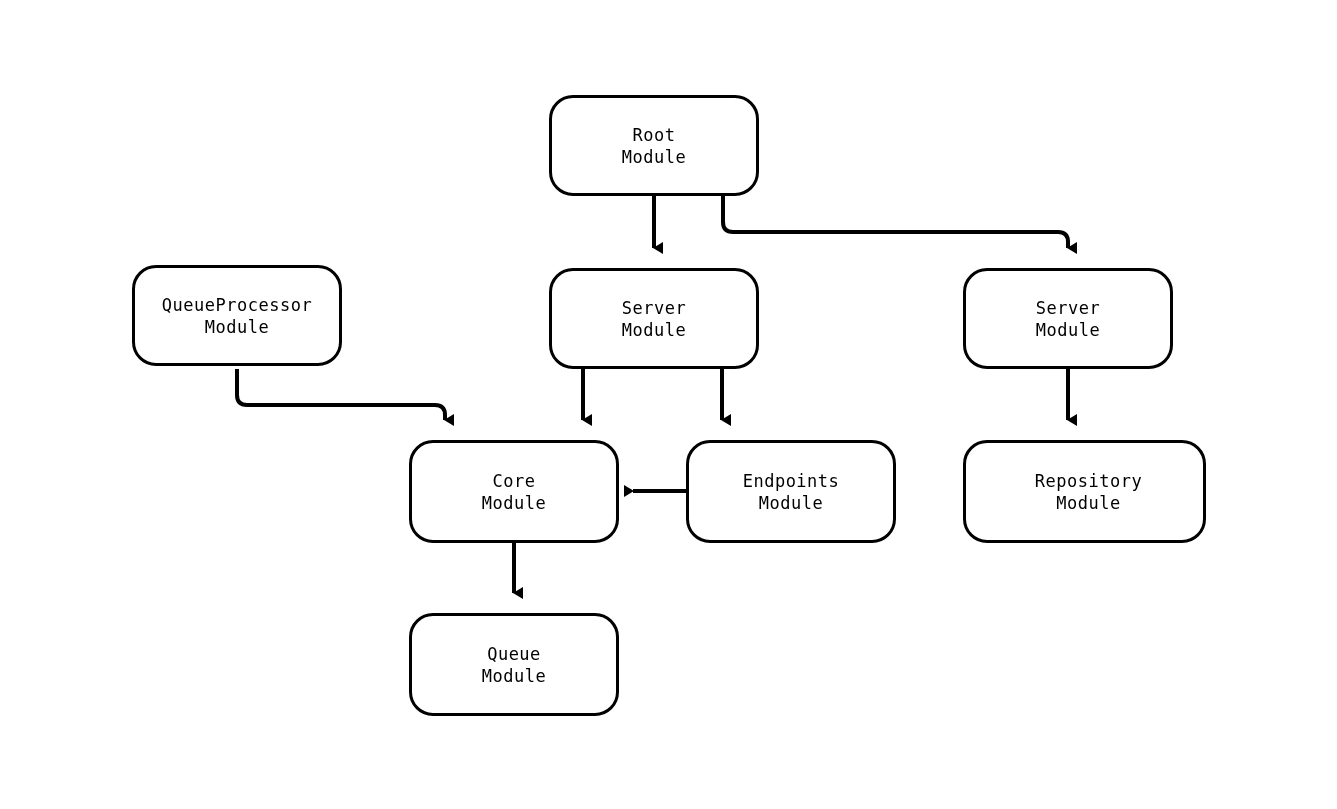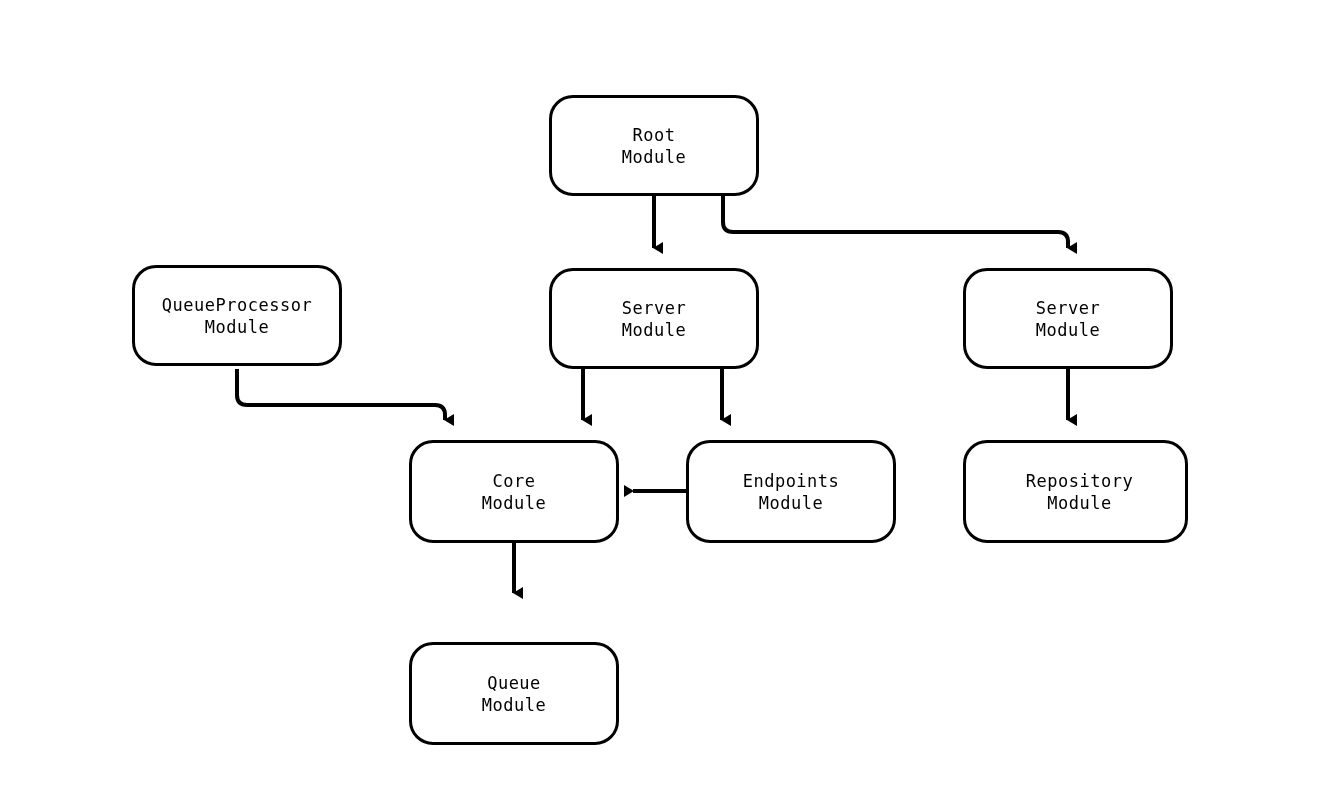--- a/index.html
+++ b/index.html
@@ -104,23 +104,23 @@
   <div class="node" style="left:409px; top:440px; width:210px; height:103px;">
     <span class="node-line">Core</span>
     <span class="node-line">Module</span>
   </div>
 
   <div class="node" style="left:686px; top:440px; width:210px; height:103px;align-items:center;">
     <span class="node-line">Endpoints</span>
     <span class="node-line">Module</span>
   </div>
 
-  <div class="node" style="left:963px; top:440px; width:225px; height:103px;padding-left:8px;">
+  <div class="node" style="left:963px; top:440px; width:243px; height:103px;padding-left:8px;">
     <span class="node-line">Repository</span>
     <span class="node-line">Module</span>
   </div>
 
-  <div class="node" style="left:409px; top:613px; width:210px; height:103px;margin-top:29px;">
+  <div class="node" style="left:409px; top:613px; width:210px; height:103px;">
     <span class="node-line">Queue</span>
     <span class="node-line">Module</span>
   </div>
 
 </div>
 
 </body></html>

